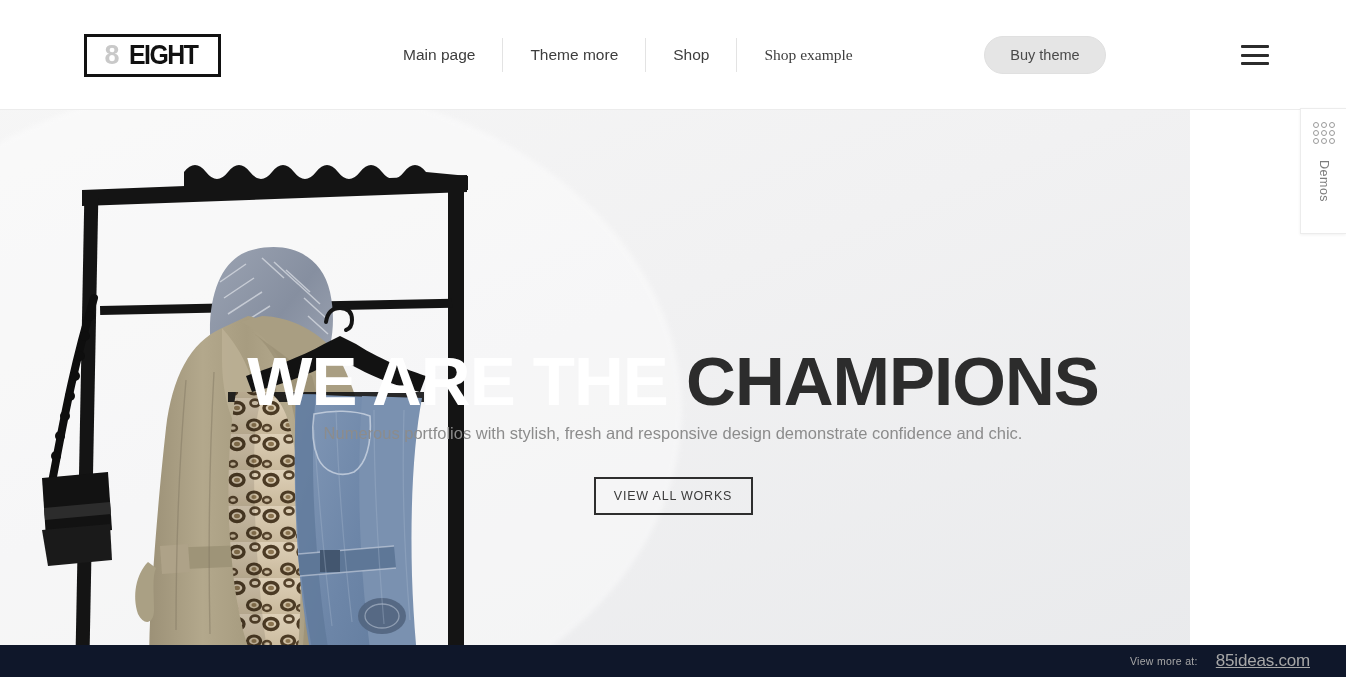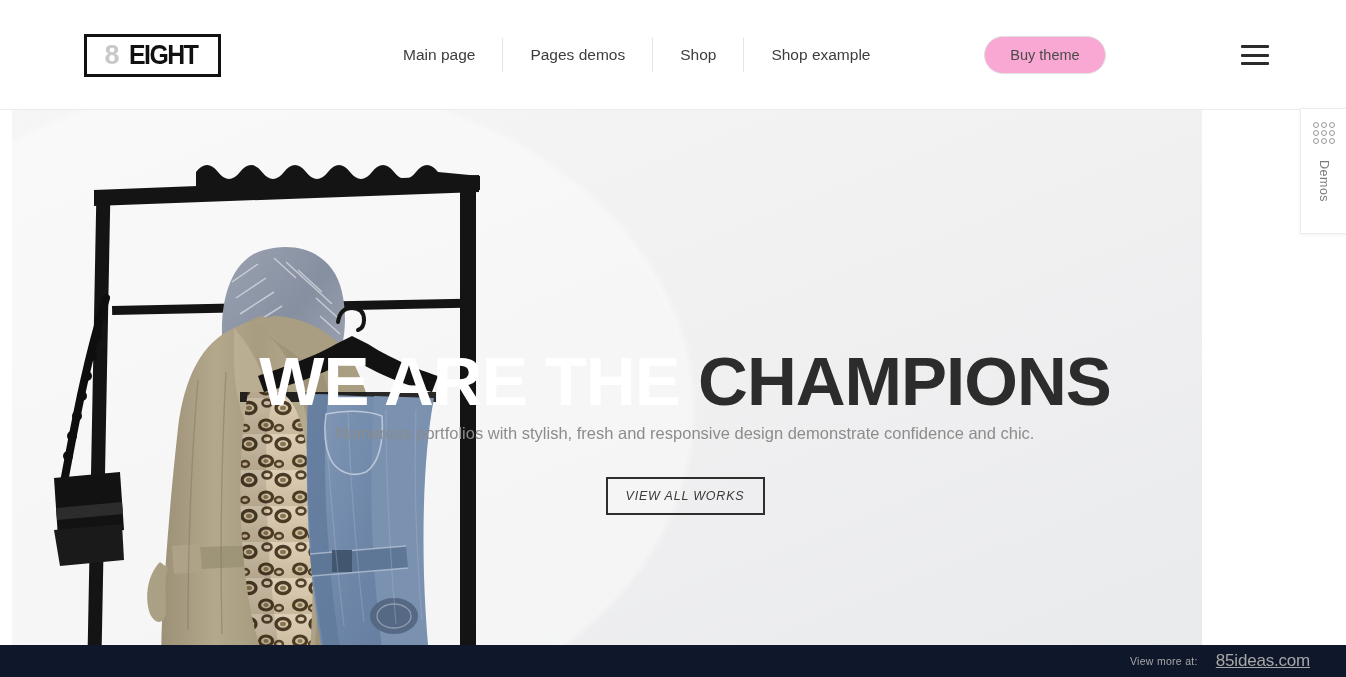--- a/index.html
+++ b/index.html
@@ -42,48 +42,48 @@
     display:flex; align-items:flex-start; height:34px;
   }
   .nav-item {
     padding:0 27px;
     font-size:15.5px; color:#3d3d3d;
     line-height:34px;
     white-space:nowrap;
     cursor:pointer;
     border-right:1px solid #e3e3e3;
   }
-  .nav-item:last-child { border-right:none; }
+  .nav-item:last-child { border-right:none;font-family:Liberation Serif, serif; }
 
   .buy-btn {
     position:absolute; left:984px; top:36px;
     width:122px; height:38px;
     border:1px solid #e0e0e0;
     border-radius:19px;
-    background:#f9a8d4;
+    background:#e5e5e5;
     font-size:14.5px; color:#4a4a4a;
     display:flex; align-items:center; justify-content:center;
     cursor:pointer;
     text-align:right;
   }
 
   .burger {
     position:absolute; left:1241px; top:45px;
     width:28px; height:20px;
     display:flex; flex-direction:column; justify-content:space-between;
     cursor:pointer;
   }
   .burger span {
     display:block; width:28px; height:3px;
     background:#2b2b2b; border-radius:1px;
   }
 
   
   .hero {
-    position:absolute; top:110px; left:12px;
+    position:absolute; top:110px; left:0;
     width:1190px; height:535px;
     background:#f1f2f3;
     overflow:hidden;
   }
   .hero-photo { position:absolute; inset:0; width:100%; height:100%; display:block; }
 
   .hero-copy {
     position:absolute; left:0; top:0; width:1346px; height:535px;
     display:flex; flex-direction:column; align-items:center;
     justify-content:flex-start;
@@ -102,21 +102,21 @@
     font-size:16.5px; color:#8c8c8c;
     white-space:nowrap; text-align:center;
   }
   .hero-cta {
     margin-top:34px;
     width:159px; height:38px;
     border:2px solid #2e2e2e;
     background:transparent;
     color:#3a3a3a; font-size:12.5px; letter-spacing:0.8px;
     display:flex; align-items:center; justify-content:center;
-    cursor:pointer; pointer-events:auto;font-style:italic;
+    cursor:pointer; pointer-events:auto;
   }
 
   
   .demos-tab {
     position:absolute; right:0; top:108px;
     width:46px; height:126px;
     background:#ffffff;
     border:1px solid #ececec; border-right:none;
     display:flex; flex-direction:column; align-items:center;
     padding-top:13px;
@@ -154,21 +154,21 @@
 
   <div class="header">
 
     <div class="logo-box">
       <span class="logo-eight-num">8</span>
       <span class="logo-eight-word">EIGHT</span>
     </div>
 
     <nav class="nav">
       <div class="nav-item">Main page</div>
-      <div class="nav-item">Pages demos</div>
+      <div class="nav-item">Theme more</div>
       <div class="nav-item">Shop</div>
       <div class="nav-item">Shop example</div>
     </nav>
 
     <div class="buy-btn">Buy theme</div>
 
     <div class="burger">
       <span></span>
       <span></span>
       <span></span>

